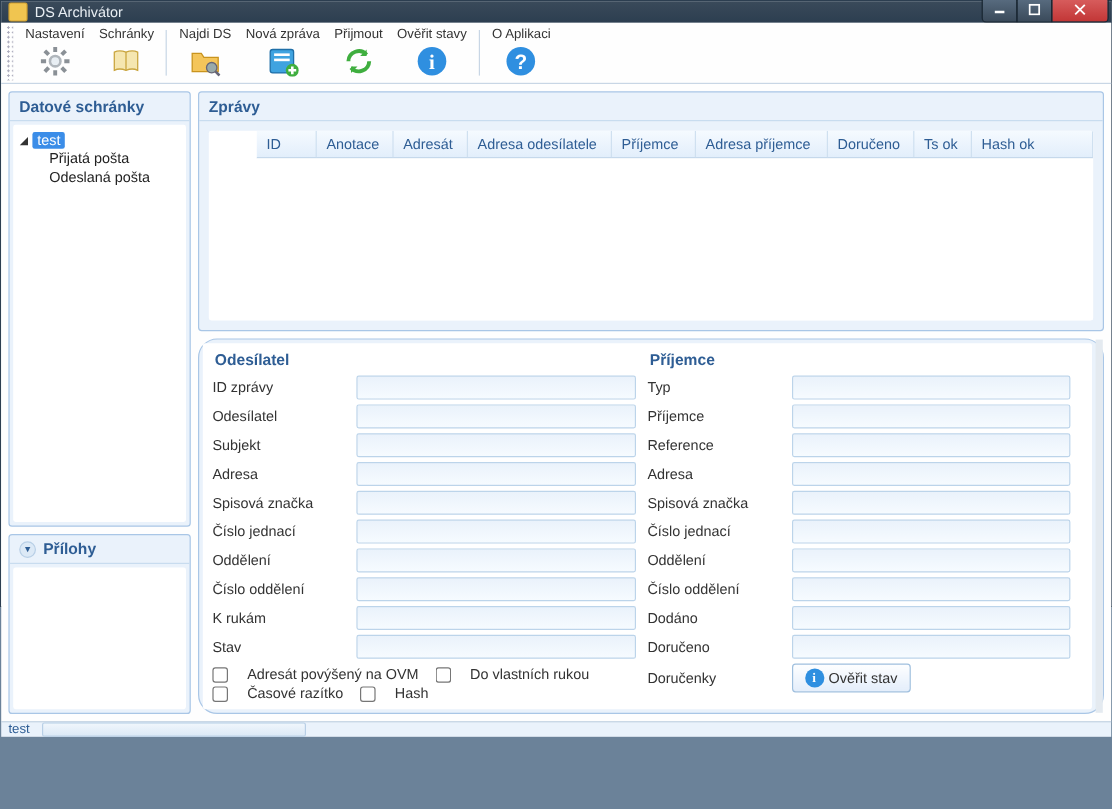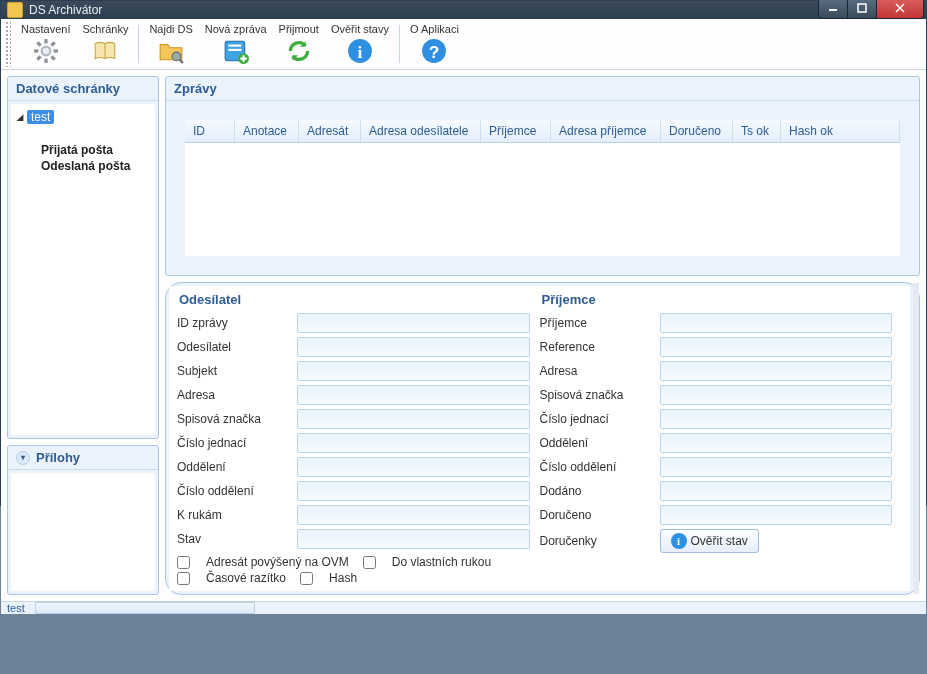--- a/index.html
+++ b/index.html
@@ -118,21 +118,21 @@
   gap: 6px;
 }
 .panel-body { flex:1; background:#fff; margin:3px; border-radius:2px; overflow:auto; }
 .panel.sidepanel-top { flex: 1; }
 .panel.sidepanel-bottom { height: 150px; }
 
 .tree { padding: 6px 4px; font-size: 12px; color: #222; }
 .tree-root { display:flex; align-items:center; gap:2px; }
 .tree-toggle { color:#333; font-size:9px; width:10px; text-align:center;}
 .tree-root-label { background:#3b8de8; color:#fff; padding:0 4px; border-radius:2px; }
-.tree-children { margin-left: 26px; margin-top:18px;font-weight:bold; }
+.tree-children { margin-left: 26px; margin-top:0; }
 .tree-item { padding: 1px 0; cursor:pointer; }
 
 .right-col { flex:1; display:flex; flex-direction:column; gap:6px; }
 .messages-panel { height: 200px; }
 .grid-header {
   display:flex;
   background: linear-gradient(to bottom,#f5faff,#e2eefb);
   border-bottom: 1px solid #b8cfe6;
   font-size: 12px;
   color: #2e5d94;
@@ -358,21 +358,21 @@
           <span>Přílohy</span>
         </div>
         <div class="panel-body"></div>
       </div>
     </div>
 
     <div class="right-col">
 
       <div class="panel messages-panel">
         <div class="panel-header">Zprávy</div>
-        <div class="panel-body" style="margin:19px; display:flex; flex-direction:column;">
+        <div class="panel-body" style="margin:8px; display:flex; flex-direction:column;padding-left:40px;">
           <div class="grid-header">
             <div class="grid-col" style="width:50px">ID</div>
             <div class="grid-col" style="width:64px">Anotace</div>
             <div class="grid-col" style="width:62px">Adresát</div>
             <div class="grid-col" style="width:120px">Adresa odesílatele</div>
             <div class="grid-col" style="width:70px">Příjemce</div>
             <div class="grid-col" style="width:110px">Adresa příjemce</div>
             <div class="grid-col" style="width:72px">Doručeno</div>
             <div class="grid-col" style="width:48px">Ts ok</div>
             <div class="grid-col" style="flex:1">Hash ok</div>
@@ -443,20 +443,24 @@
               <label>
                   <input type="checkbox" style="">
                   <span>Hash</span>
                 </label>
             </div>
           </div>
 
           <div class="detcol">
             <div class="sect-title">Příjemce</div>
             <div class="field-row">
+                <div class="field-label">Typ</div>
+                <input class="field-input" style="">
+              </div>
+            <div class="field-row">
                 <div class="field-label">Příjemce</div>
                 <input class="field-input" style="">
               </div>
             <div class="field-row">
                 <div class="field-label">Reference</div>
                 <input class="field-input" style="">
               </div>
             <div class="field-row">
                 <div class="field-label">Adresa</div>
                 <input class="field-input" style="">

